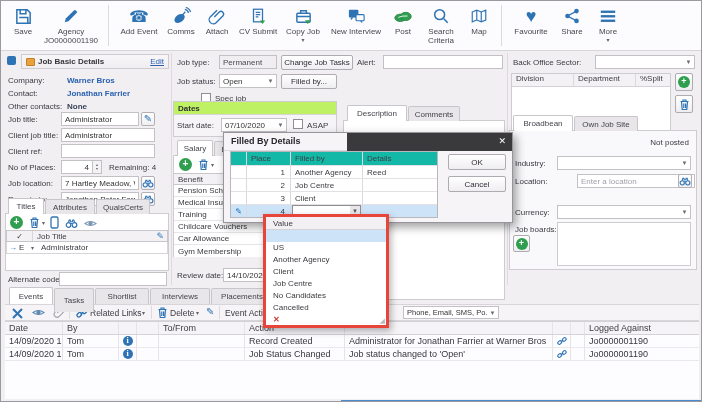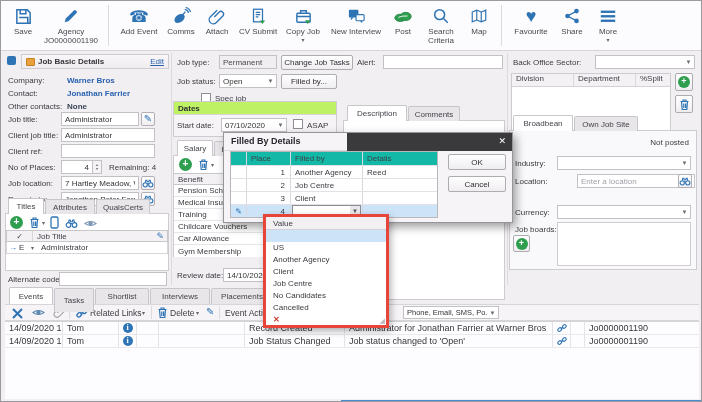--- a/index.html
+++ b/index.html
@@ -490,20 +490,32 @@
   <span class="abs mini-arrow" style="left:195px;top:308px">▾</span>
   <span class="abs pencil" style="left:205px;top:306px">✎</span>
   <div class="vline" style="left:218px;top:305px;height:13px"></div>
   <span class="lbl" style="left:224px;top:307px;font-size:8.5px">Event Actions</span>
   <div class="combo" style="left:402px;top:305px;width:96px;height:13px">
       <span class="t" style="font-size:7.5px">Phone, Email, SMS, Po...</span>
       <span class="a">▼</span>
     </div>
 
   <div class="abs" style="left:4px;top:320px;width:694px;height:78px;background:#fdfcfe;border-top:1px solid #d5d2d7">
+    <div style="display:flex;height:13px;background:#f5f3f6;border-bottom:1px solid #d5d2d7;color:#3f3d44">
+      <span class="ecell" style="width:58px">Date</span>
+      <span class="ecell" style="width:56px">By</span>
+      <span class="ecell" style="width:18px"></span>
+      <span class="ecell" style="width:22px"></span>
+      <span class="ecell" style="width:86px">To/From</span>
+      <span class="ecell" style="width:100px">Action</span>
+      <span class="ecell" style="width:208px"></span>
+      <span class="ecell" style="width:18px"></span>
+      <span class="ecell" style="width:14px"></span>
+      <span class="ecell" style="flex:1;border-right:none">Logged Against</span>
+    </div>
     <div style="display:flex;height:13px;border-bottom:1px solid #ebe8ed">
       <span class="ecell" style="width:58px">14/09/2020 15:06</span>
       <span class="ecell" style="width:56px">Tom</span>
       <span class="ecell" style="width:18px;justify-content:center;padding-left:0">
           <span class="info-i">i</span>
         </span>
       <span class="ecell" style="width:22px"></span>
       <span class="ecell" style="width:86px"></span>
       <span class="ecell" style="width:100px">Record Created</span>
       <span class="ecell" style="width:208px">Administrator for Jonathan Farrier at Warner Bros</span>

